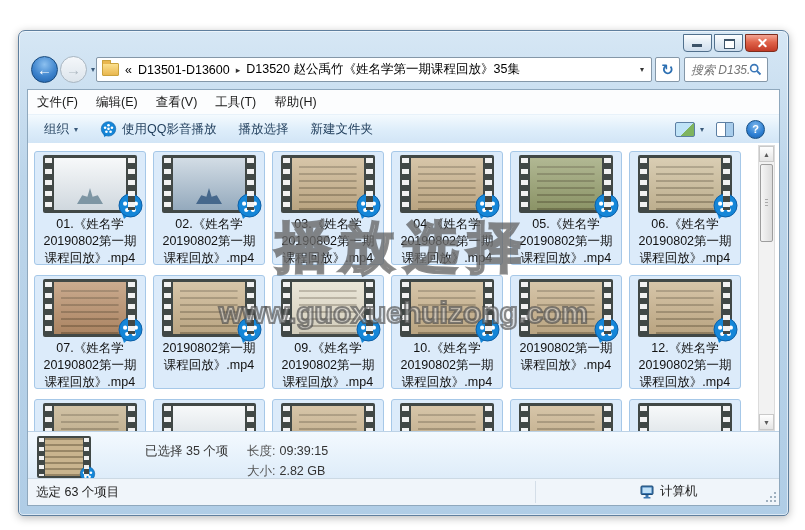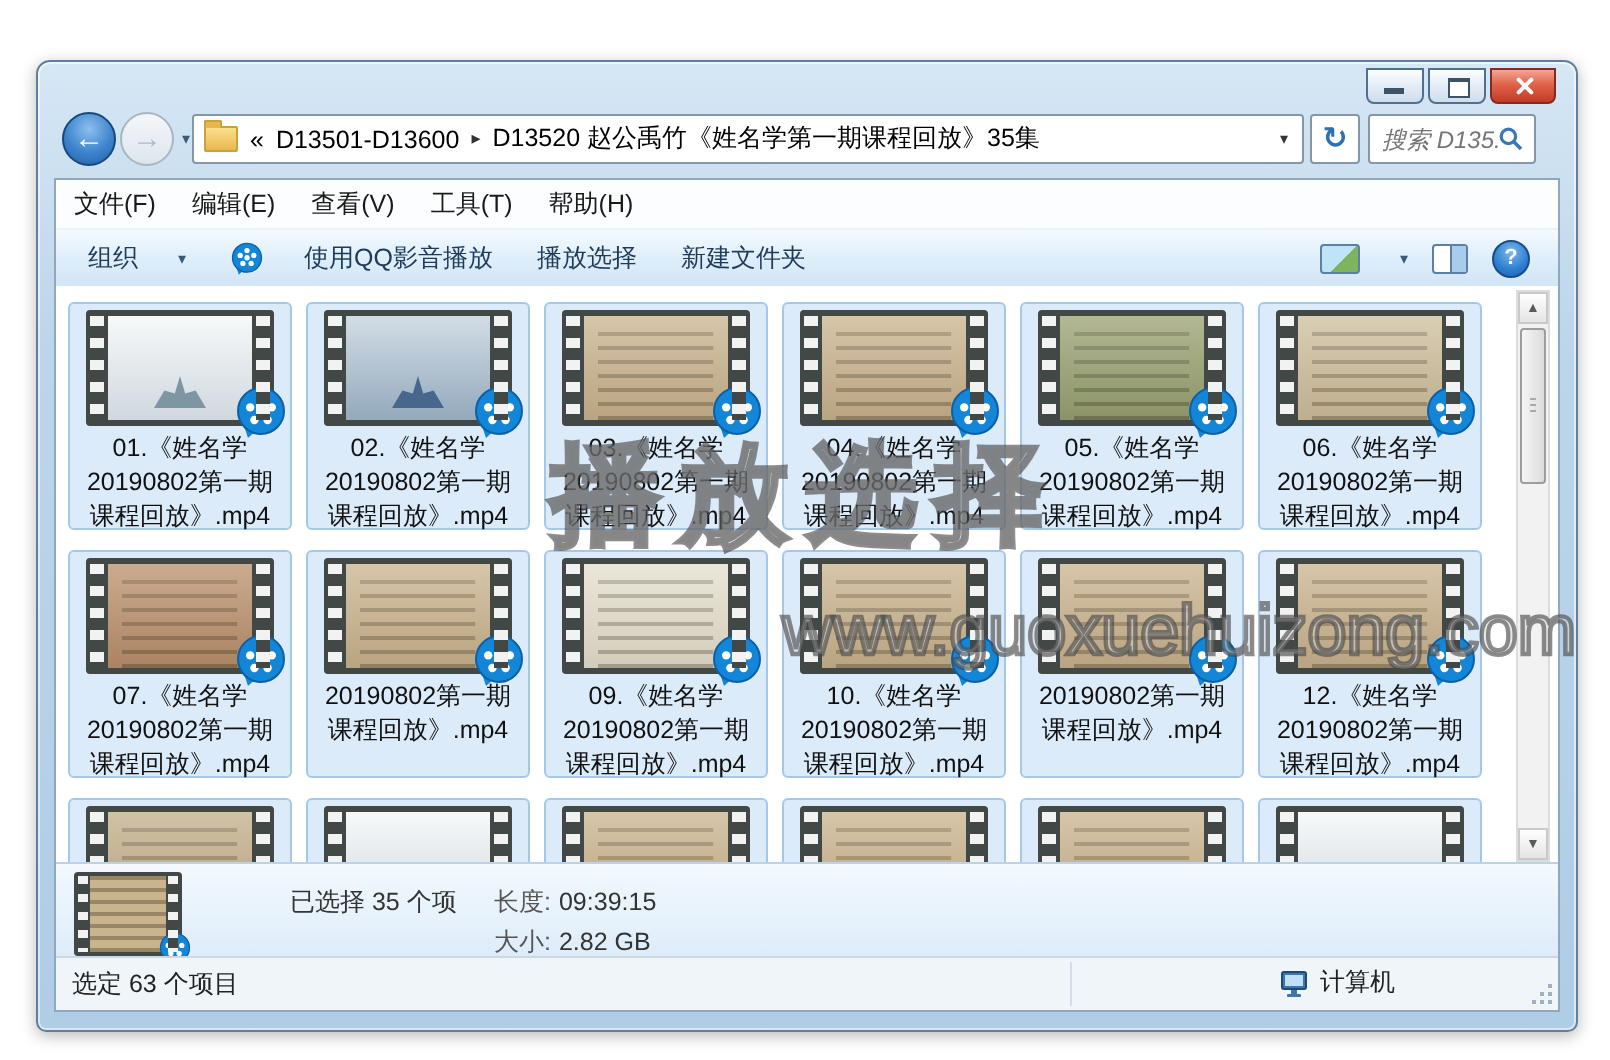--- a/index.html
+++ b/index.html
@@ -48,21 +48,21 @@
   .searchbox input{border:none;outline:none;width:58px;font-style:italic;font-size:12px;
            color:#8a8a8a;padding:0 0 0 6px;background:transparent;font-family:inherit;}
   
   .inner{position:absolute;left:8px;right:8px;top:58px;bottom:9px;background:#fff;
          border:1px solid #8fa8bd;box-sizing:border-box;overflow:hidden;}
   .menubar{height:24px;background:#fcfdfe;display:flex;align-items:center;font-size:12.5px;color:#1a1a1a;}
   .menubar span{padding:0 9px;}
   .toolbar{height:28px;background:linear-gradient(180deg,#f4fafe,#ddedfa 55%,#d2e5f6);
            border-top:1px solid #e8f2fa;border-bottom:1px solid #c3d9ec;display:flex;
            align-items:center;font-size:12.5px;color:#1e3c5a;position:relative;}
-  .tbtn{margin-left:22px;display:flex;align-items:center;gap:20px;}
+  .tbtn{margin-left:22px;display:flex;align-items:center;gap:5px;}
   .tbtn:first-child{margin-left:16px;}
   .tb-drop{font-size:8px;color:#3a5a7a;}
   .tb-right{position:absolute;right:14px;display:flex;align-items:center;gap:12px;}
   .views-ic{width:18px;height:13px;border:1px solid #5c7fa3;border-radius:2px;
             background:linear-gradient(135deg,#bfe3f7 0 55%,#7fb45e 55%);}
   .pane-ic{width:16px;height:13px;border:1px solid #5c7fa3;border-radius:2px;background:#fff;position:relative;}
   .pane-ic::after{content:"";position:absolute;right:0;top:0;bottom:0;width:7px;background:#a8cdec;border-left:1px solid #5c7fa3;}
   .help-ic{width:17px;height:17px;border-radius:50%;color:#fff;font-size:11px;font-weight:bold;
            text-align:center;line-height:17px;border:1px solid #174f84;
            background:radial-gradient(circle at 50% 30%,#7db7ea,#2d7fd3 60%,#1c5fa8 100%);}
@@ -83,21 +83,21 @@
   .photo .shot::after{content:"";position:absolute;left:50%;bottom:6px;width:26px;height:16px;
         transform:translateX(-50%);background:var(--accent,#8fa3ad);
         clip-path:polygon(0 100%,20% 45%,40% 55%,50% 0,60% 55%,80% 45%,100% 100%);}
   .badge{position:absolute;right:-7px;bottom:-7px;width:27px;height:27px;}
   .tile-name{margin-top:3px;text-align:center;font-size:12.5px;line-height:17px;color:#111;}
   
   .watermark{position:absolute;left:0;right:0;top:180px;text-align:center;z-index:40;
              pointer-events:none;color:rgba(255,255,255,.42);
              -webkit-text-stroke:2.2px rgba(72,72,72,.62);text-shadow:0 0 1px rgba(0,0,0,.15);}
   .wm-title{font-size:55px;font-weight:bold;letter-spacing:9px;}
-  .wm-url{font-size:35px;font-weight:normal;margin-top:11px;letter-spacing:0px;text-align:right;}
+  .wm-url{font-size:30px;font-weight:bold;margin-top:11px;letter-spacing:0px;}
   
   .scroll{position:absolute;right:4px;top:55px;width:17px;height:286px;background:#f2f2f2;
           border:1px solid #dcdcdc;box-sizing:border-box;}
   .sarrow{height:16px;background:linear-gradient(180deg,#fefefe,#e5e5e5);border:1px solid #c9c9c9;
           box-sizing:border-box;font-size:7px;color:#5a5a5a;text-align:center;line-height:15px;}
   .sarrow.down{position:absolute;bottom:0;left:0;right:0;}
   .sthumb{position:absolute;left:1px;right:1px;top:18px;height:76px;border:1px solid #9d9d9d;
           border-radius:2px;background:linear-gradient(90deg,#f6f6f6,#dcdcdc);}
   .sthumb::after{content:"";position:absolute;left:4px;right:4px;top:34px;height:8px;
           background:repeating-linear-gradient(180deg,#aaa 0 1px,transparent 1px 3px);}

